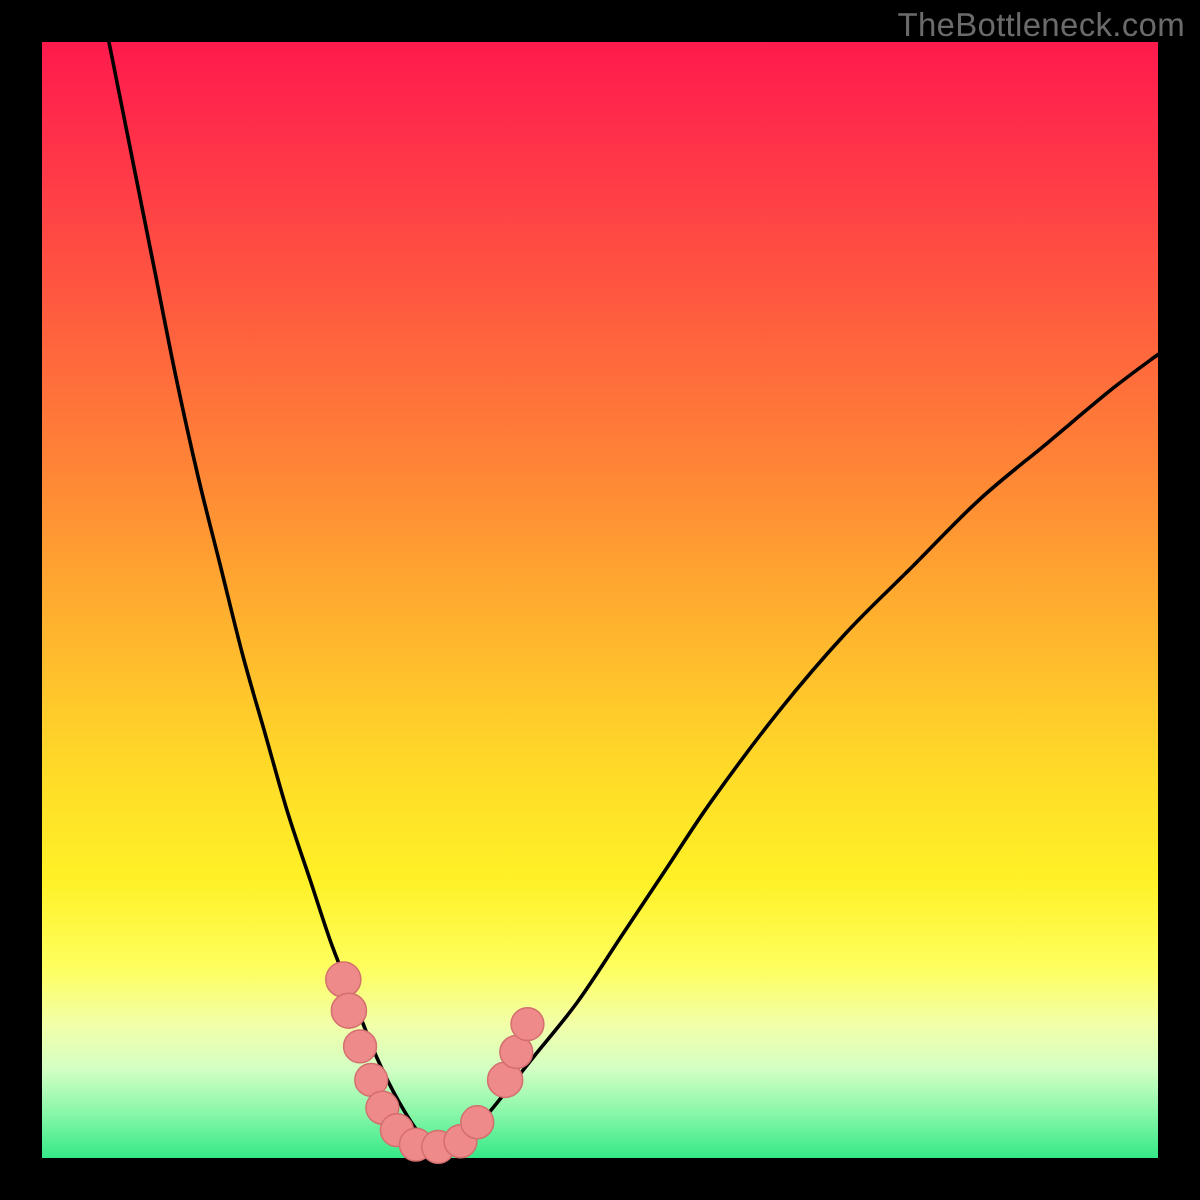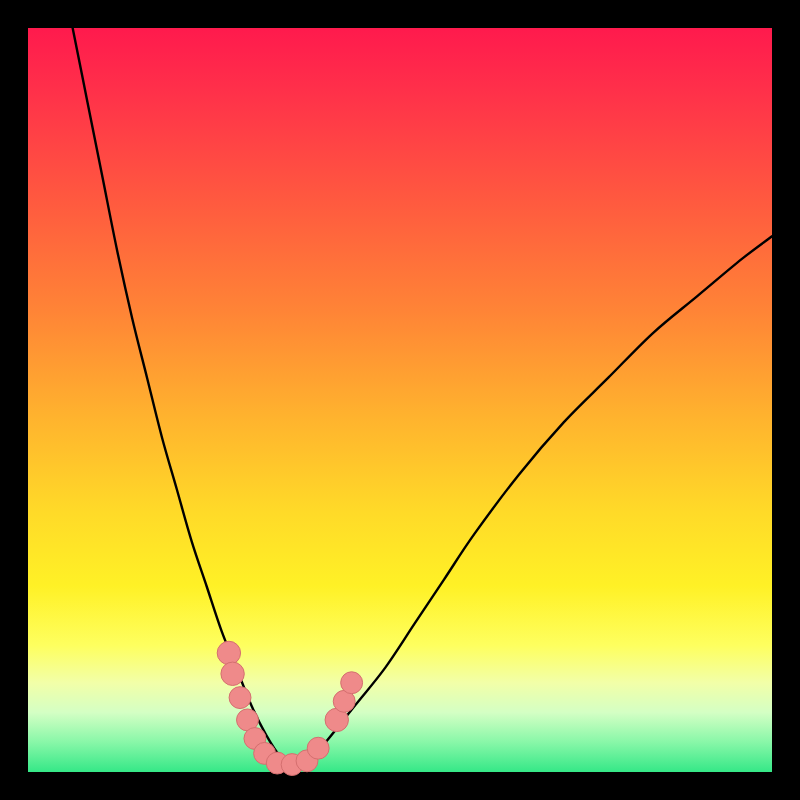--- a/index.html
+++ b/index.html
@@ -77,13 +77,14 @@
           <circle cx="249.24" cy="735.072" r="10.952" fill="#ef8a8a" stroke="#d46f6f" stroke-width="1"></circle>
           <circle cx="264.12" cy="736.56" r="10.952" fill="#ef8a8a" stroke="#d46f6f" stroke-width="1"></circle>
           <circle cx="279" cy="732.84" r="10.952" fill="#ef8a8a" stroke="#d46f6f" stroke-width="1"></circle>
           <circle cx="290.16" cy="720.192" r="10.952" fill="#ef8a8a" stroke="#d46f6f" stroke-width="1"></circle>
           <circle cx="308.76" cy="691.92" r="11.696000000000002" fill="#ef8a8a" stroke="#d46f6f" stroke-width="1"></circle>
           <circle cx="316.2" cy="673.3199999999999" r="10.952" fill="#ef8a8a" stroke="#d46f6f" stroke-width="1"></circle>
           <circle cx="323.64" cy="654.72" r="10.952" fill="#ef8a8a" stroke="#d46f6f" stroke-width="1"></circle>
         </g>
     </svg>
   </div>
+  <div class="watermark">TheBottleneck.com</div>
 </div>
 
 </body></html>

